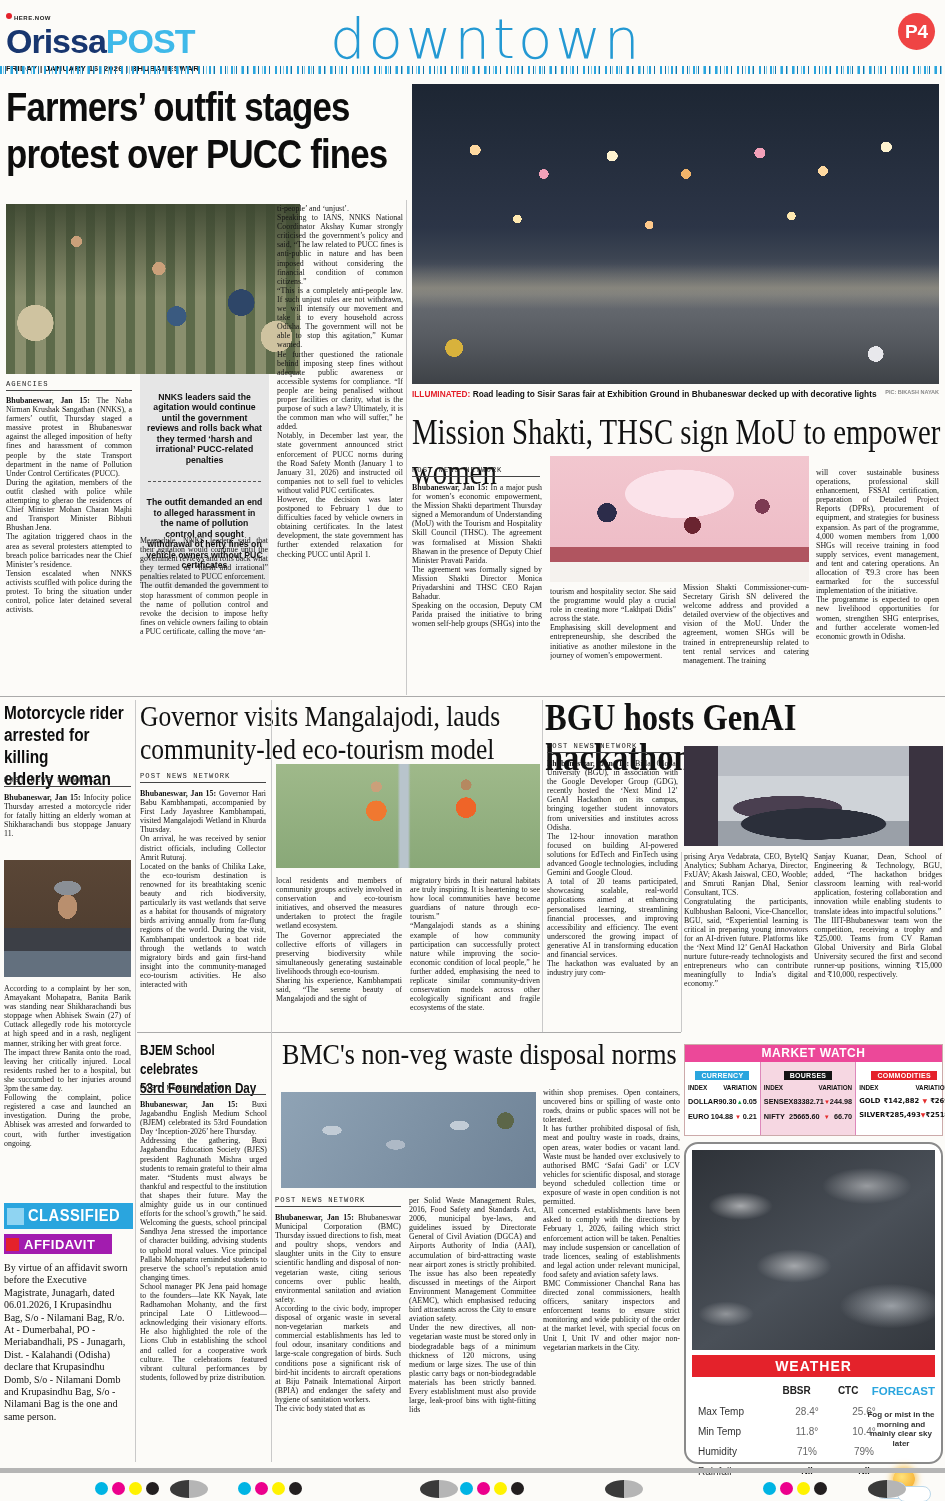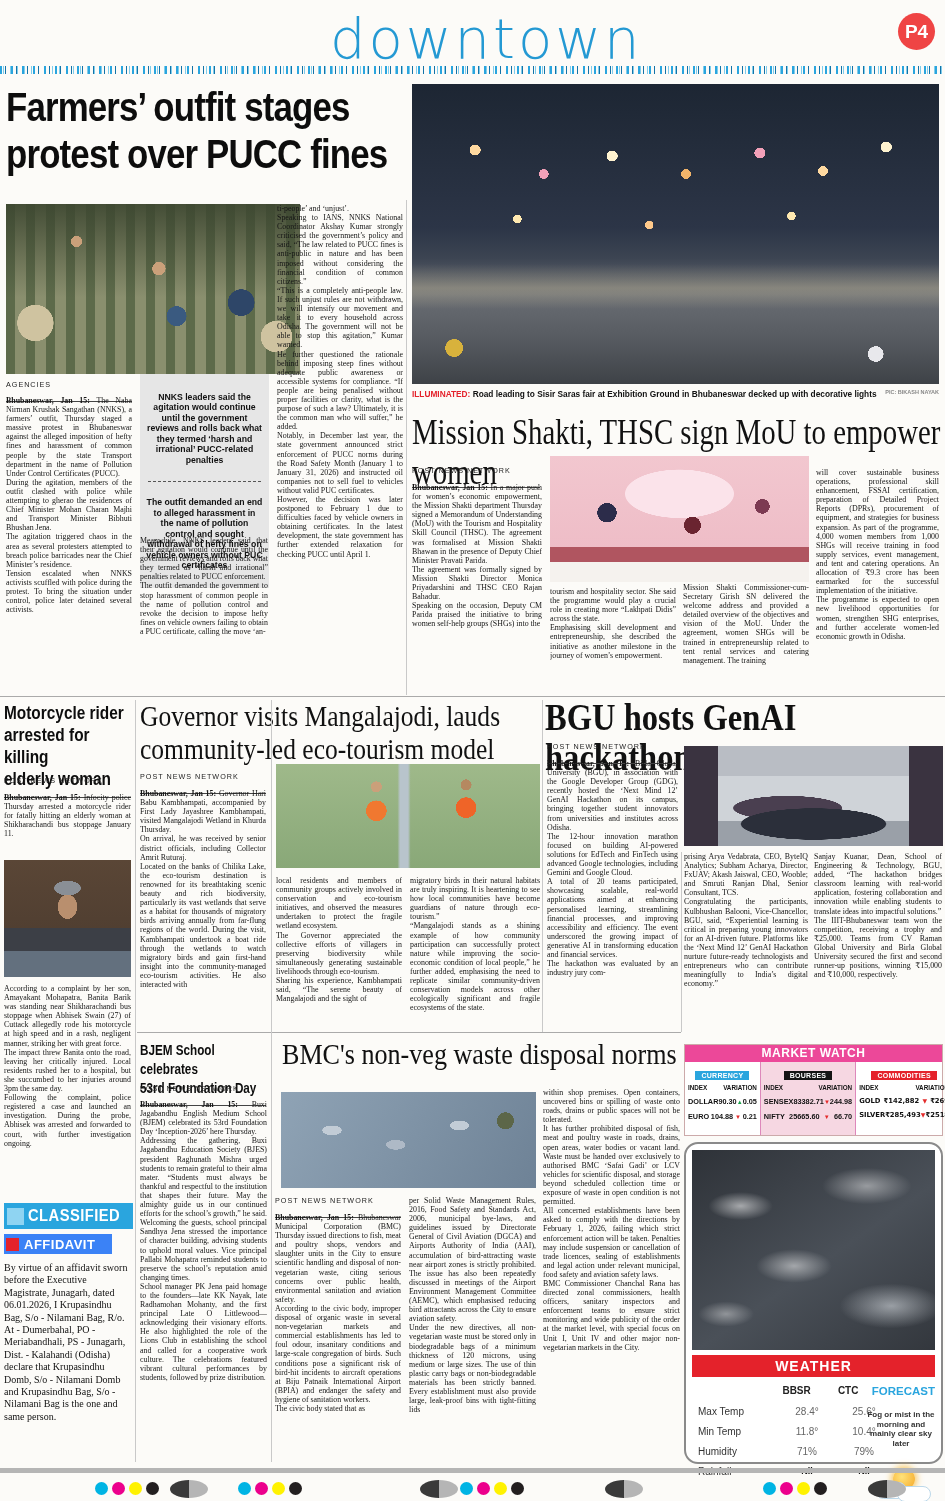--- a/index.html
+++ b/index.html
@@ -22,35 +22,35 @@
        repeating-linear-gradient(90deg,transparent 0 3px,#7fcdec 3px 4px,transparent 4px 7px);}
   
   .vrule{width:1px;background:#c9c9c9;}
   .hrule{height:1px;background:#aaa;}
   
   .hl-sans-big{font-family:"Liberation Sans",sans-serif;font-weight:800;font-size:41px;line-height:47px;letter-spacing:-1px;
                color:#0d0d0d;white-space:pre-line;transform:scaleX(.85);transform-origin:top left;}
   .hl-serif{font-family:"Liberation Serif",serif;color:#111;white-space:pre-line;transform-origin:top left;}
   .hl-sans-sm{font-family:"Liberation Sans",sans-serif;font-weight:bold;color:#0d0d0d;white-space:pre-line;transform-origin:top left;}
   
-  .byline{font-size:7.2px;letter-spacing:1px;color:#222;border-bottom:1.2px solid #444;padding-bottom:12px;font-family:Liberation Sans, sans-serif;}
+  .byline{font-size:7.2px;letter-spacing:1px;color:#222;border-bottom:1.2px solid #444;padding-bottom:2px;font-family:Liberation Mono, monospace;}
   .body{font-size:7.9px;line-height:9.1px;text-align:justify;white-space:pre-line;overflow:hidden;color:#151515;}
   .dl{font-weight:bold;}
   .caption{font-family:"Liberation Sans",sans-serif;font-size:8.3px;font-weight:bold;color:#111;}
   .caplabel{color:#e4222b;}
   .credit{font-family:"Liberation Sans",sans-serif;font-size:5.5px;color:#888;font-weight:bold;}
   .pullbox{background:#e6e6e6;padding:7px 6px;text-align:center;font-family:"Liberation Sans",sans-serif;
            font-weight:bold;font-size:8.7px;line-height:10.5px;color:#111;white-space:pre-line;}
   .pulldiv{border-top:1px dashed #555;margin:5px 2px;}
   
   .classbar{background:#2aa5de;display:flex;align-items:center;height:26px;}
   .classbar .sq{width:17px;height:17px;background:#8fd4f2;margin-left:3px;}
   .classbar .txt{color:#fff;font-family:"Liberation Sans",sans-serif;font-weight:800;font-size:16px;letter-spacing:.5px;
                  transform:scaleX(.92);transform-origin:left;margin-left:4px;}
-  .affbar{background:#3b82f6;display:flex;align-items:center;height:20px;}
+  .affbar{background:#a21caf;display:flex;align-items:center;height:20px;}
   .affbar .sq{width:13px;height:13px;background:#e4222b;margin-left:2px;}
   .affbar .txt{color:#fff;font-family:"Liberation Sans",sans-serif;font-weight:800;font-size:13px;margin-left:5px;letter-spacing:.5px;}
   .afftext{font-size:10px;line-height:12.4px;color:#111;}
   
   .photo{background-repeat:no-repeat;background-color:#999;}
   .ph-protest{background:
       radial-gradient(circle 24px at 80% 58%,#2e4668 0 55%,transparent 56%),
       radial-gradient(circle 18px at 58% 66%,#3a5a80 0 55%,transparent 56%),
       radial-gradient(circle 12px at 52% 38%,#caa07a 0 55%,transparent 56%),
       radial-gradient(circle 10px at 24% 22%,#caa07a 0 55%,transparent 56%),
@@ -152,20 +152,25 @@
   .regdots{display:flex;gap:4px;}
   .regdots i{width:13px;height:13px;border-radius:50%;display:block;}
   .d-c{background:#00b4e4;}.d-m{background:#ec008c;}.d-y{background:#fff200;}.d-k{background:#231f20;}
   .regellipse{width:38px;height:18px;border-radius:50%;background:linear-gradient(90deg,#3a3a3a 0 50%,#b5b5b5 50% 100%);}
 </style>
 </head>
 <body>
 
 <div class="page">
 
+  <div class="abs" style="left:6px;top:6px;">
+    <div><span class="reddot"></span><span class="herenow">HERE.NOW</span></div>
+    <div class="brandrow"><span class="brand-orissa">Orissa</span><span class="brand-post">POST</span></div>
+    <div class="datebar" style="margin-top:6px;">FRIDAY | JANUARY 16, 2026 | BHUBANESWAR</div>
+  </div>
   <div class="abs sectiontitle" style="left:330px;top:6px;">downtown</div>
   <div class="abs pagebadge" style="left:898px;top:13px;">P4</div>
   <div class="abs dotrule" style="left:0;top:66px;width:945px;"></div>
 
   <div class="abs hl-sans-big" style="left:6px;top:84px;width:470px;">Farmers’ outfit stages
 protest over PUCC fines</div>
   <div class="abs photo ph-protest" style="left:6px;top:204px;width:294px;height:170px;"></div>
   <div class="abs byline" style="left:6px;top:380px;width:126px;">AGENCIES</div>
   <div class="abs body" style="left:6px;top:396px;width:126px;height:300px;"><b class="dl">Bhubaneswar, Jan 15:</b> <span>The Naba Nirman Krushak Sangathan (NNKS), a farmers’ outfit, Thursday staged a massive protest in Bhubaneswar against the alleged imposition of hefty fines and harassment of common people by the state Transport department in the name of Pollution Under Control Certificates (PUCC).
 During the agitation, members of the outfit clashed with police while attempting to gherao the residences of Chief Minister Mohan Charan Majhi and Transport Minister Bibhuti Bhushan Jena.

